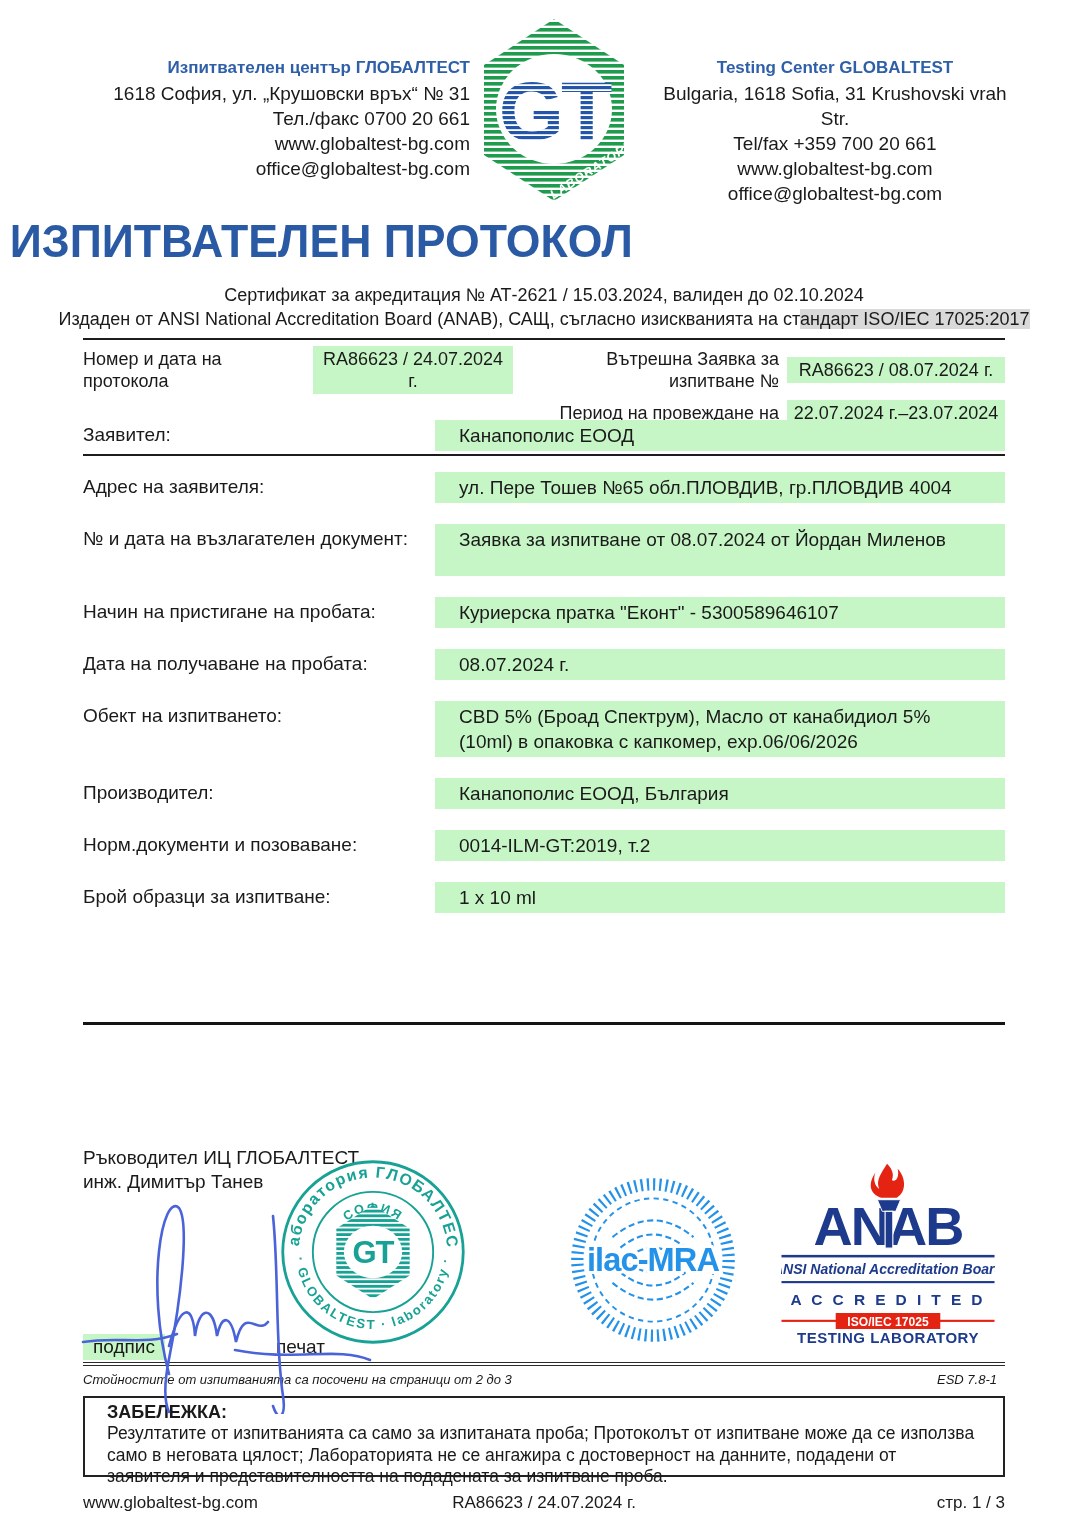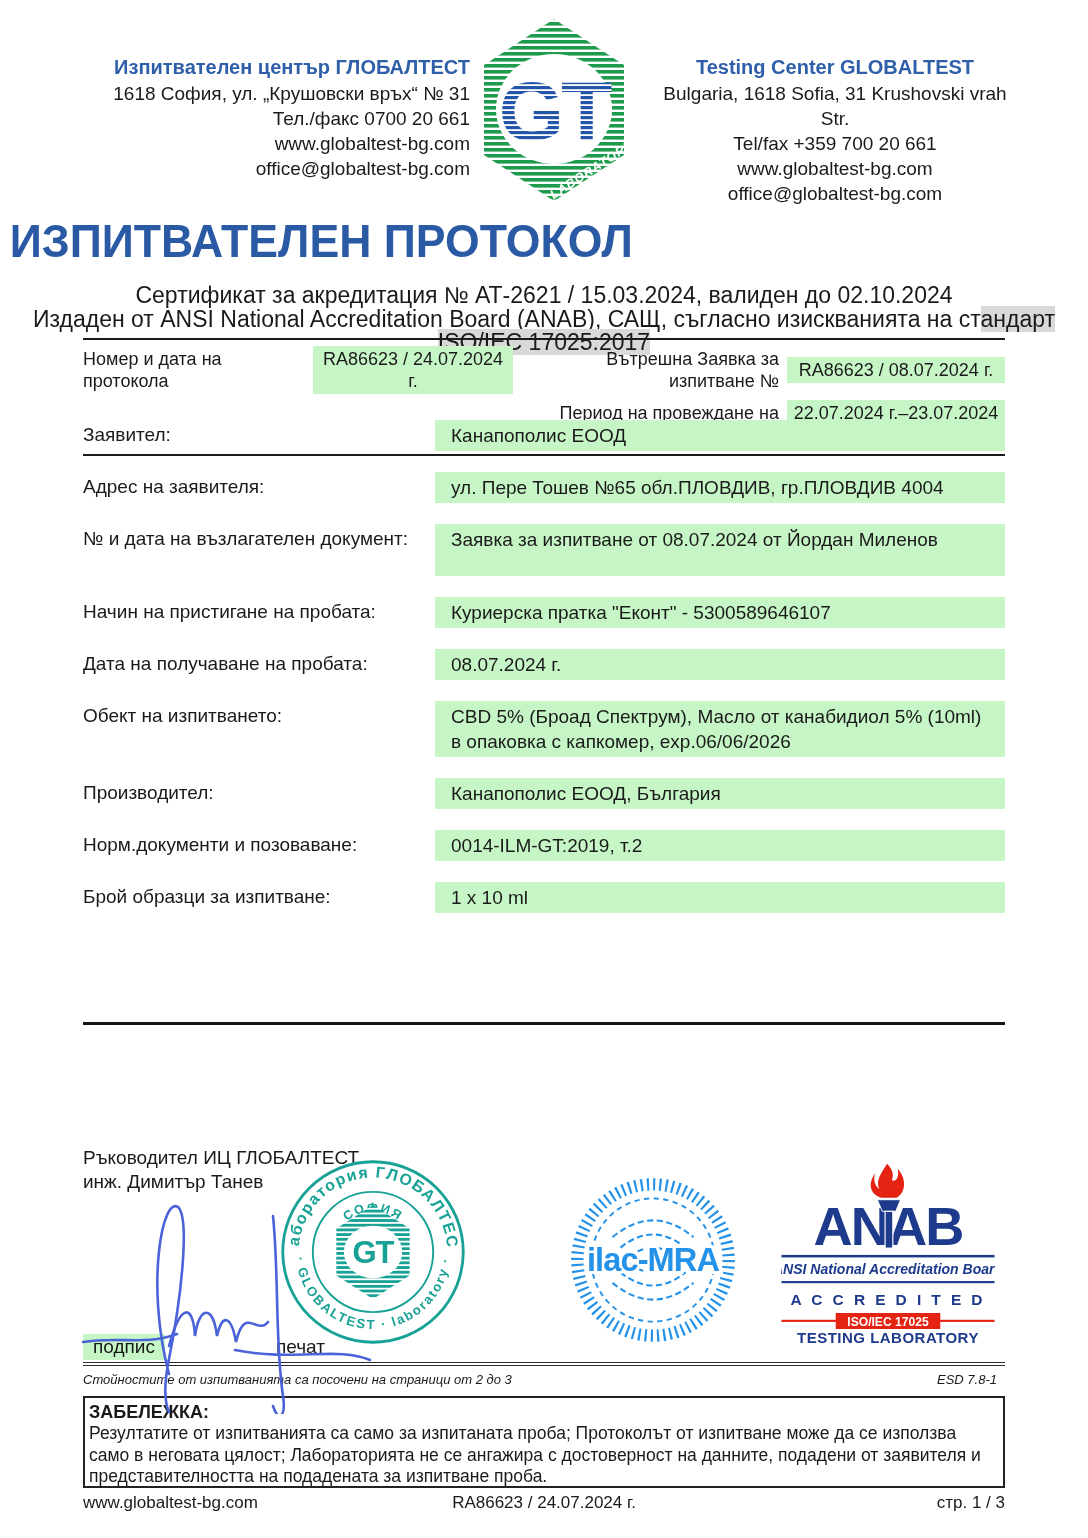--- a/index.html
+++ b/index.html
@@ -5,62 +5,62 @@
   html,body{margin:0;padding:0;background:#e8e8e8;}
   .page{
     width:1088px;height:1538px;position:relative;margin:0 auto;
     background:#ffffff;overflow:hidden;
     font-family:"Liberation Sans",sans-serif;color:#1a1a1a;
   }
   
   .header{position:absolute;top:16px;left:70px;right:70px;height:190px;display:flex;}
   .header-left{width:400px;text-align:right;padding-top:38px;font-size:19px;line-height:25px;}
   .header-right{flex:1;text-align:center;padding-top:38px;font-size:19px;line-height:25px;padding-left:14px;}
-  .org-title{color:#2e5fa8;font-weight:bold;font-size:20px;line-height:27px;}
+  .org-title{color:#2e5fa8;font-weight:bold;font-size:17px;line-height:27px;}
   .logo-wrap{width:152px;height:188px;margin:0 8px;}
   
   .doc-title{position:absolute;top:214px;left:0;width:100%;text-align:left;
     color:#2b5aa5;font-size:46px;font-weight:bold;letter-spacing:0px;}
   .doc-title span{display:inline-block;transform:scaleX(.97);transform-origin:center;}
   .accreditation{position:absolute;top:284px;left:0;width:100%;text-align:center;
-    font-size:23px;line-height:23.5px;}
+    font-size:18px;line-height:23.5px;}
   .hl-gray{background:#d9d9d9;}
   
   .proto-table{position:absolute;top:338px;left:83px;right:83px;
     border-top:2px solid #1c1c1c;border-bottom:2px solid #1c1c1c;
     padding:6px 0;display:grid;grid-template-columns:222px 200px 1fr 218px;
     grid-column-gap:8px;grid-row-gap:6px;font-size:18px;align-items:center;}
   .proto-table .cell{padding:2px 0;line-height:22px;}
   .hl-green{background:#c7f6c6;}
   .cell.val{text-align:center;padding:2px 4px;}
   .cell.lbl2{text-align:right;}
   
   .fields{position:absolute;top:420px;left:83px;right:83px;}
   .field-row{display:flex;margin-bottom:21px;}
   .field-label{width:352px;flex:0 0 352px;font-size:19px;line-height:24px;padding-top:3px;}
-  .field-value{flex:1;background:#c7f6c6;font-size:19px;line-height:25px;padding:3px 16px;box-sizing:border-box;}
+  .field-value{flex:1;background:#c7f6c6;font-size:19px;line-height:25px;padding:3px 24px;box-sizing:border-box;}
   .field-row.tall .field-value{min-height:52px;}
   .fields-end-line{position:absolute;top:1022px;left:83px;right:83px;border-top:3px solid #141414;}
   
   .sig-section{position:absolute;top:1146px;left:83px;right:83px;height:216px;}
   .sig-role{font-size:19px;line-height:24px;}
   .sig-svg{position:absolute;left:-18px;top:18px;z-index:3;pointer-events:none;}
   .gt-seal{position:absolute;left:196px;top:12px;}
   .ilac{position:absolute;left:482px;top:26px;}
   .anab{position:absolute;left:698px;top:14px;}
   .sig-label{position:absolute;top:188px;font-size:19px;}
   .sig-label.podpis{left:0;background:#c7f6c6;padding:2px 10px;}
   .sig-label.pechat{left:193px;padding:2px 0;}
   .sep-line{position:absolute;top:1362px;left:83px;right:83px;height:2px;
     border-top:1.5px solid #2a2a2a;border-bottom:1.5px solid #2a2a2a;}
   
   .values-note{position:absolute;top:1372px;left:83px;right:91px;display:flex;
     justify-content:space-between;font-style:italic;font-size:13px;}
-  .note-box{position:absolute;top:1396px;left:83px;right:83px;height:92px;box-sizing:border-box;
-    border:2px solid #222;padding:3px 4px;}
+  .note-box{position:absolute;top:1396px;left:83px;right:83px;height:81px;box-sizing:border-box;
+    border:2px solid #222;padding:3px 22px;}
   .note-title{font-weight:bold;font-size:18px;line-height:22px;}
   .note-body{font-size:17.5px;line-height:21.5px;}
   .page-footer{position:absolute;top:1493px;left:83px;right:83px;display:flex;
     justify-content:space-between;font-size:17px;}
   .page-footer .mid{position:absolute;left:0;right:0;text-align:center;}
   .page-footer .left,.page-footer .right{position:relative;z-index:1;background:#fff;}
 </style>
 </head>
 <body>
 

